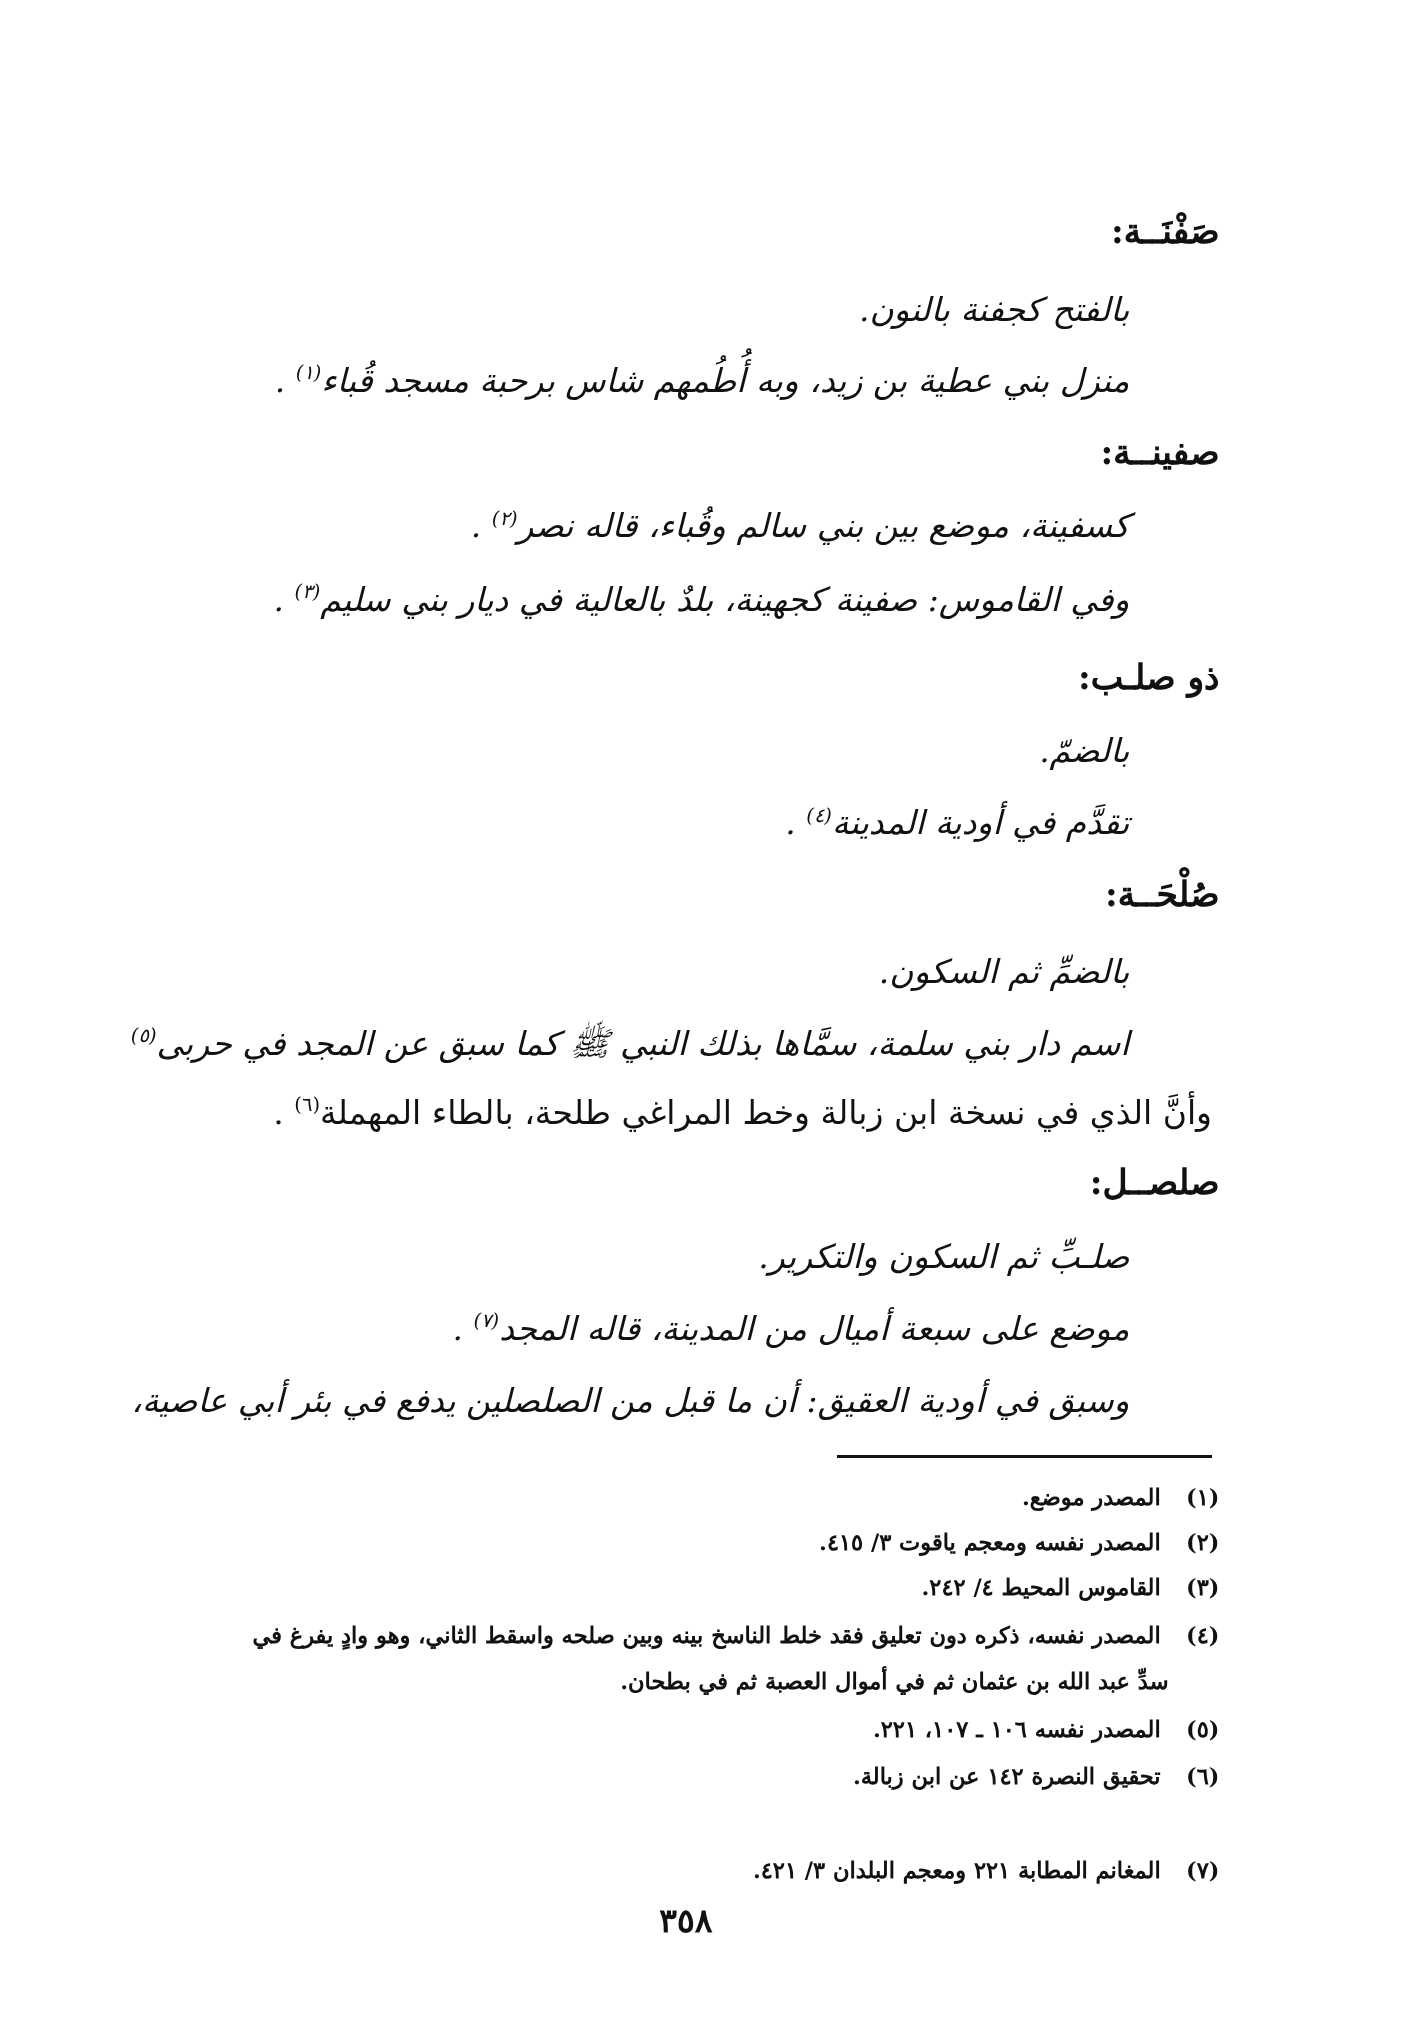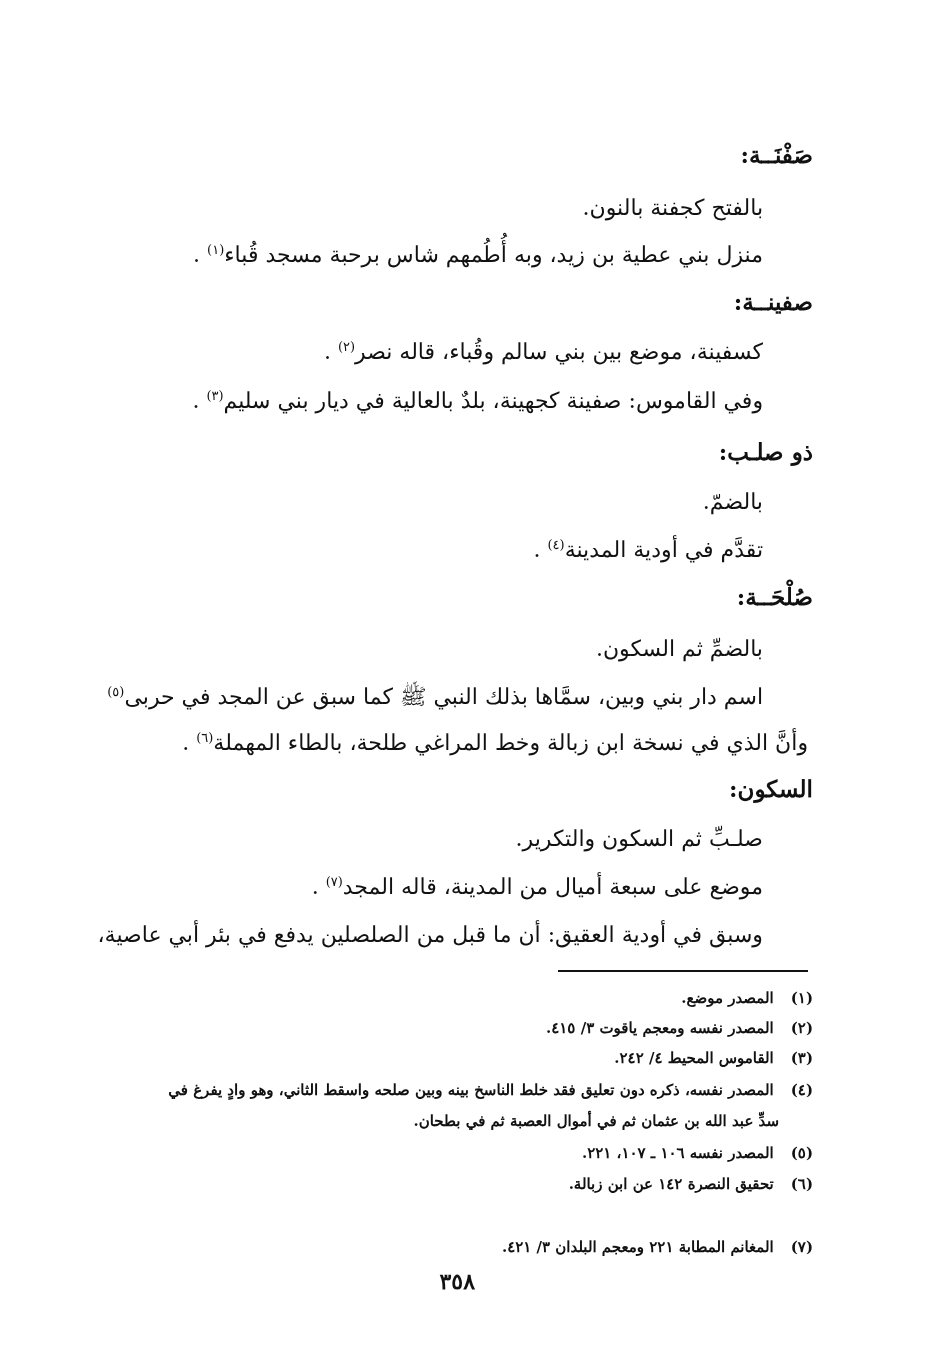--- a/index.html
+++ b/index.html
@@ -7,21 +7,21 @@
       width: 943px; height: 1357px; position: relative; overflow: hidden;
       font-family: "DejaVu Serif", "Liberation Serif", serif;
       color: #111111;
     }
     .page { position: absolute; left: 0; top: 0; width: 943px; height: 1357px; }
     .line {
       position: absolute; right: 135px; direction: rtl; text-align: right;
       white-space: nowrap; font-size: 22px; line-height: 30px;
     }
     .heading { right: 130px; font-weight: bold; font-size: 23px; }
-    .indent { right: 180px; }
+    .indent { right: 190px; font-style: italic; }
     sup.fn { font-size: 13px; vertical-align: super; line-height: 0; }
     .rule {
       position: absolute; left: 558px; top: 970px; width: 250px; height: 2px; background: #111;
     }
     .fnline {
       position: absolute; right: 130px; direction: rtl; text-align: right;
       white-space: nowrap; font-size: 15px; line-height: 22px; font-weight: bold;
     }
     .fnnum { display: inline-block; width: 34px; text-align: right; }
     .fncont { right: 164px; }
@@ -42,24 +42,24 @@
   <div class="line heading" style="top:287px">صفينــة:</div>
   <div class="line indent" style="top:337px"><span>كسفينة، موضع بين بني سالم وقُباء، قاله نصر</span><sup class="fn">(٢)</sup><span> .</span></div>
   <div class="line indent" style="top:386px"><span>وفي القاموس: صفينة كجهينة، بلدٌ بالعالية في ديار بني سليم</span><sup class="fn">(٣)</sup><span> .</span></div>
 
   <div class="line heading" style="top:437px">ذو صلـب:</div>
   <div class="line indent" style="top:487px"><span>بالضمّ.</span></div>
   <div class="line indent" style="top:535px"><span>تقدَّم في أودية المدينة</span><sup class="fn">(٤)</sup><span> .</span></div>
 
   <div class="line heading" style="top:582px">صُلْحَــة:</div>
   <div class="line indent" style="top:634px"><span>بالضمِّ ثم السكون.</span></div>
-  <div class="line indent" style="top:682px"><span>اسم دار بني وبين، سمَّاها بذلك النبي ﷺ كما سبق عن المجد في حربى</span><sup class="fn">(٥)</sup></div>
+  <div class="line indent" style="top:682px"><span>اسم دار بني سلمة، سمَّاها بذلك النبي ﷺ كما سبق عن المجد في حربى</span><sup class="fn">(٥)</sup></div>
   <div class="line" style="top:728px"><span>وأنَّ الذي في نسخة ابن زبالة وخط المراغي طلحة، بالطاء المهملة</span><sup class="fn">(٦)</sup><span> .</span></div>
 
-  <div class="line heading" style="top:774px">السكون:</div>
+  <div class="line heading" style="top:774px">صلصــل:</div>
   <div class="line indent" style="top:824px"><span>صلـبِّ ثم السكون والتكرير.</span></div>
   <div class="line indent" style="top:872px"><span>موضع على سبعة أميال من المدينة، قاله المجد</span><sup class="fn">(٧)</sup><span> .</span></div>
   <div class="line indent" style="top:920px"><span>وسبق في أودية العقيق: أن ما قبل من الصلصلين يدفع في بئر أبي عاصية،</span></div>
 
   <div class="rule"></div>
 
   <div class="fnline" style="top:987px"><span class="fnnum">(١)</span> <span>المصدر موضع.</span></div>
   <div class="fnline" style="top:1017px"><span class="fnnum">(٢)</span> <span>المصدر نفسه ومعجم ياقوت ٣/ ٤١٥.</span></div>
   <div class="fnline" style="top:1047px"><span class="fnnum">(٣)</span> <span>القاموس المحيط ٤/ ٢٤٢.</span></div>
   <div class="fnline" style="top:1079px"><span class="fnnum">(٤)</span> <span>المصدر نفسه، ذكره دون تعليق فقد خلط الناسخ بينه وبين صلحه واسقط الثاني، وهو وادٍ يفرغ في</span></div>

